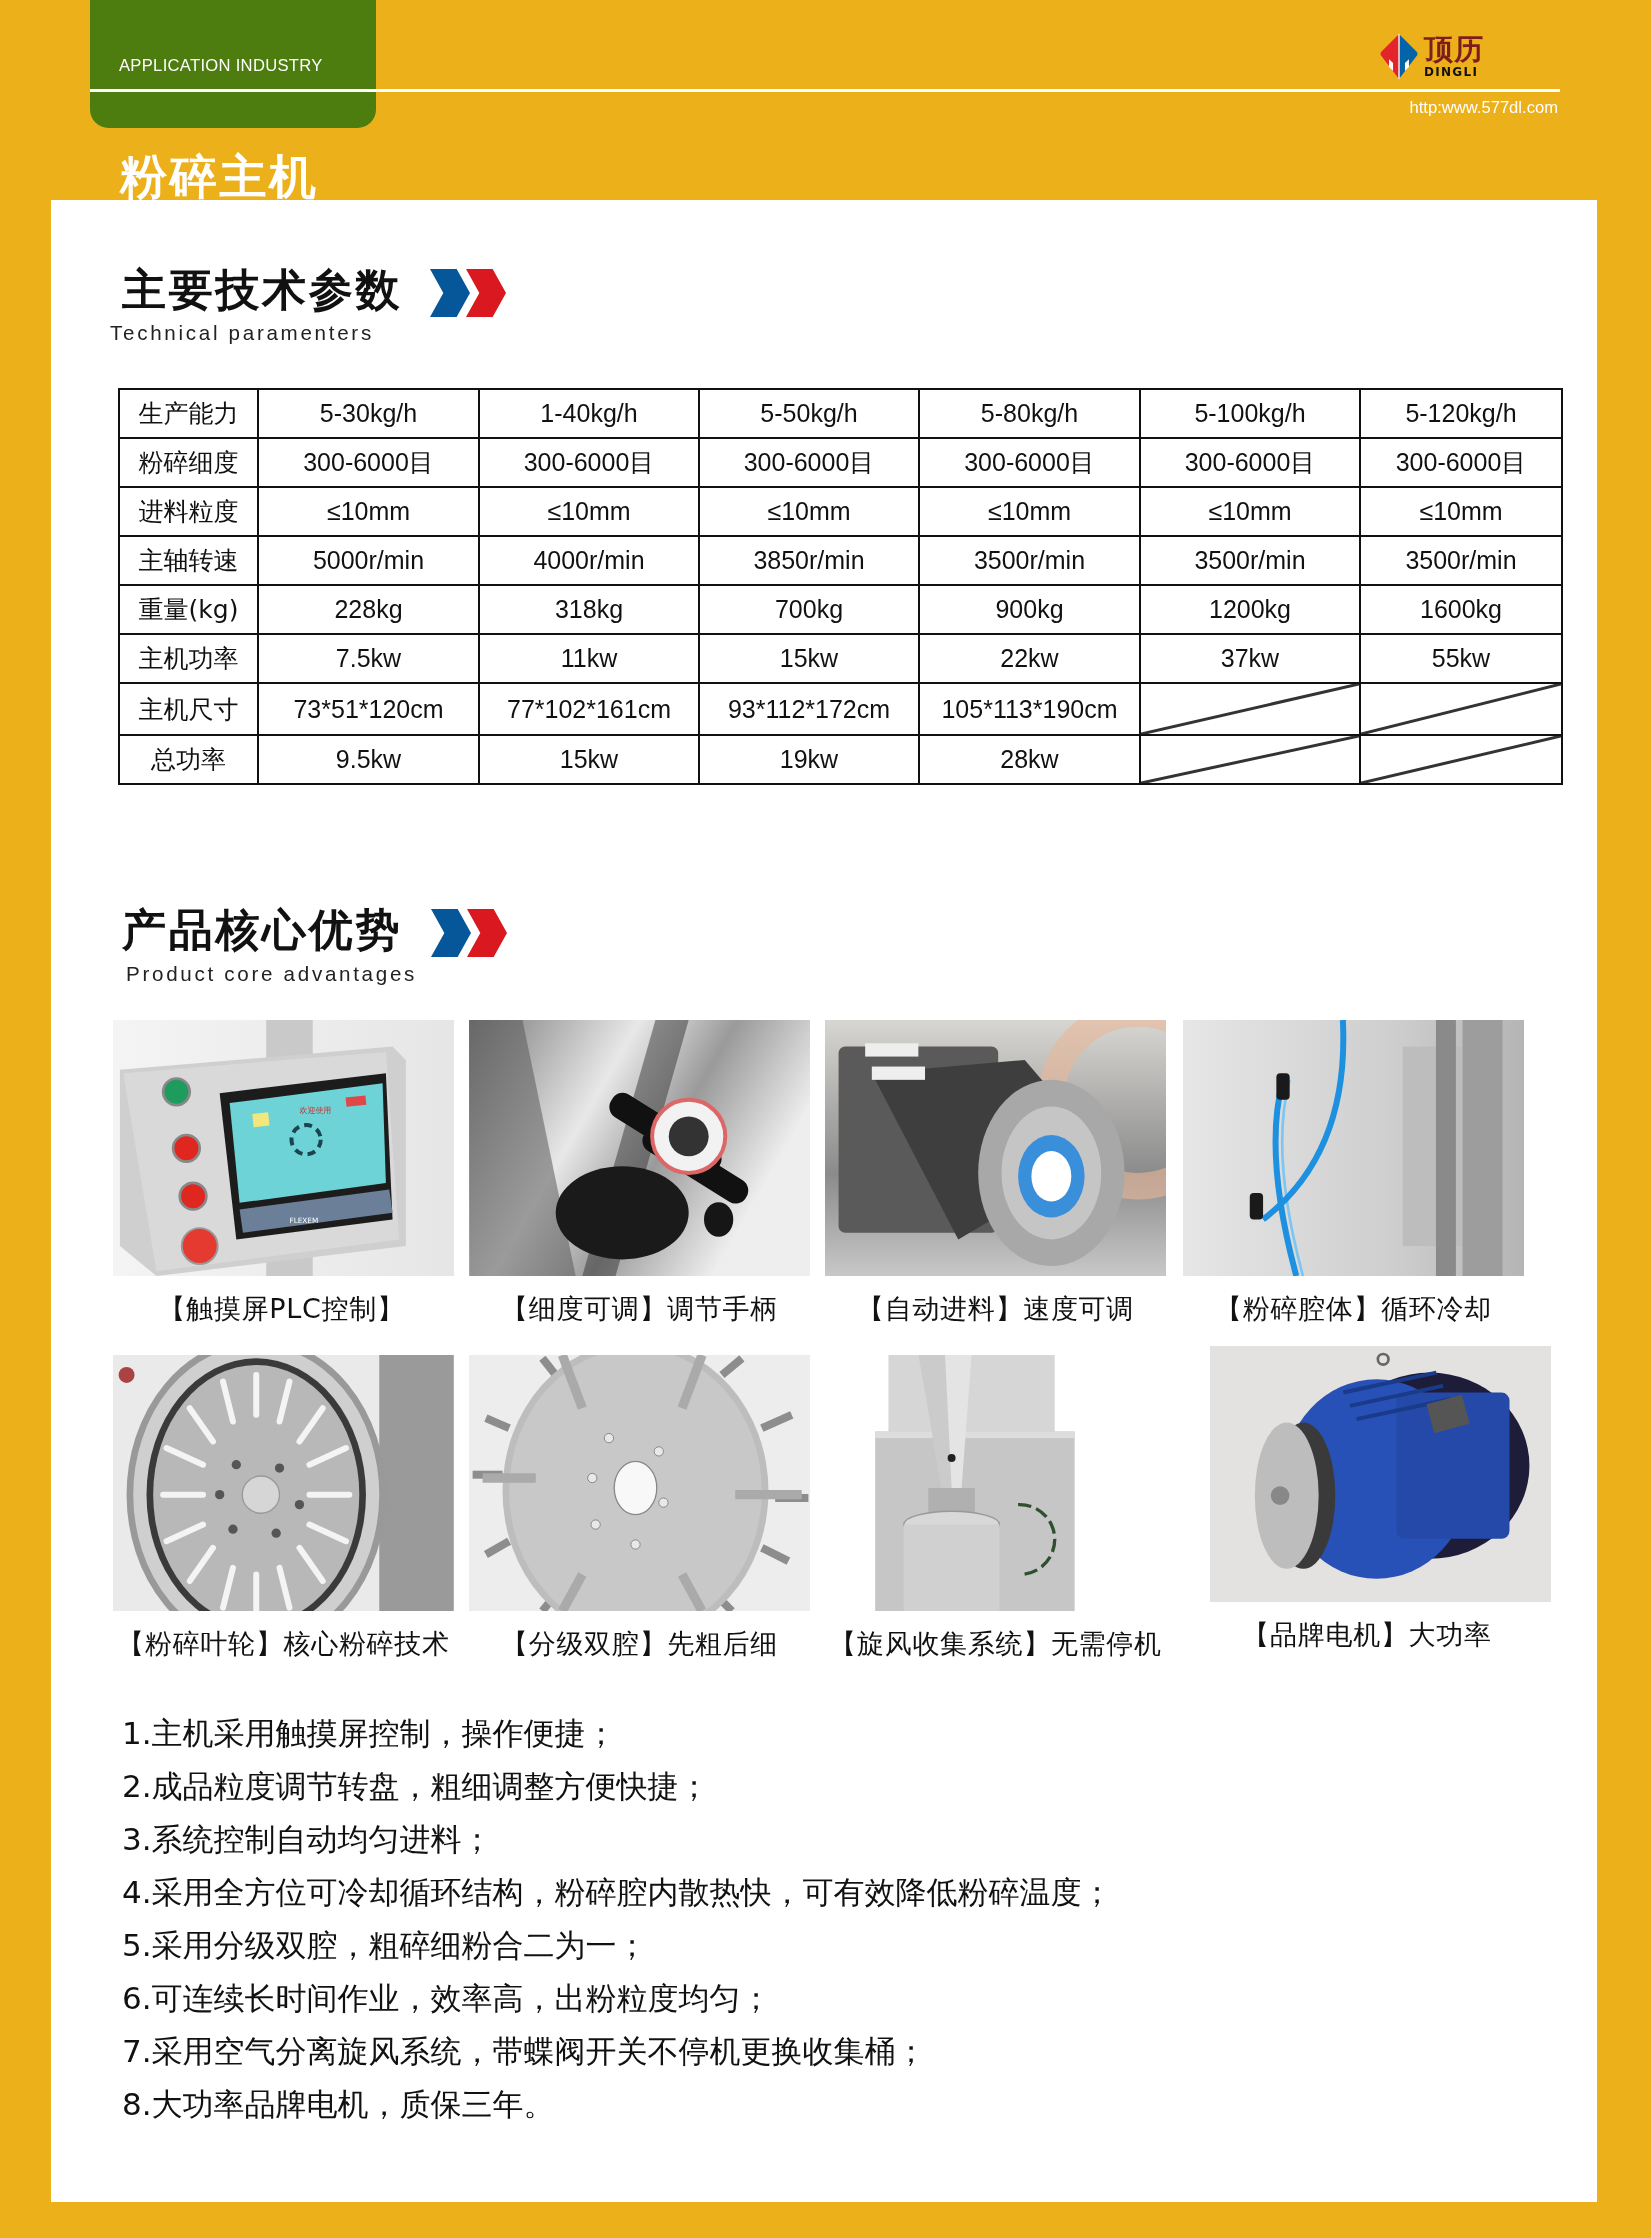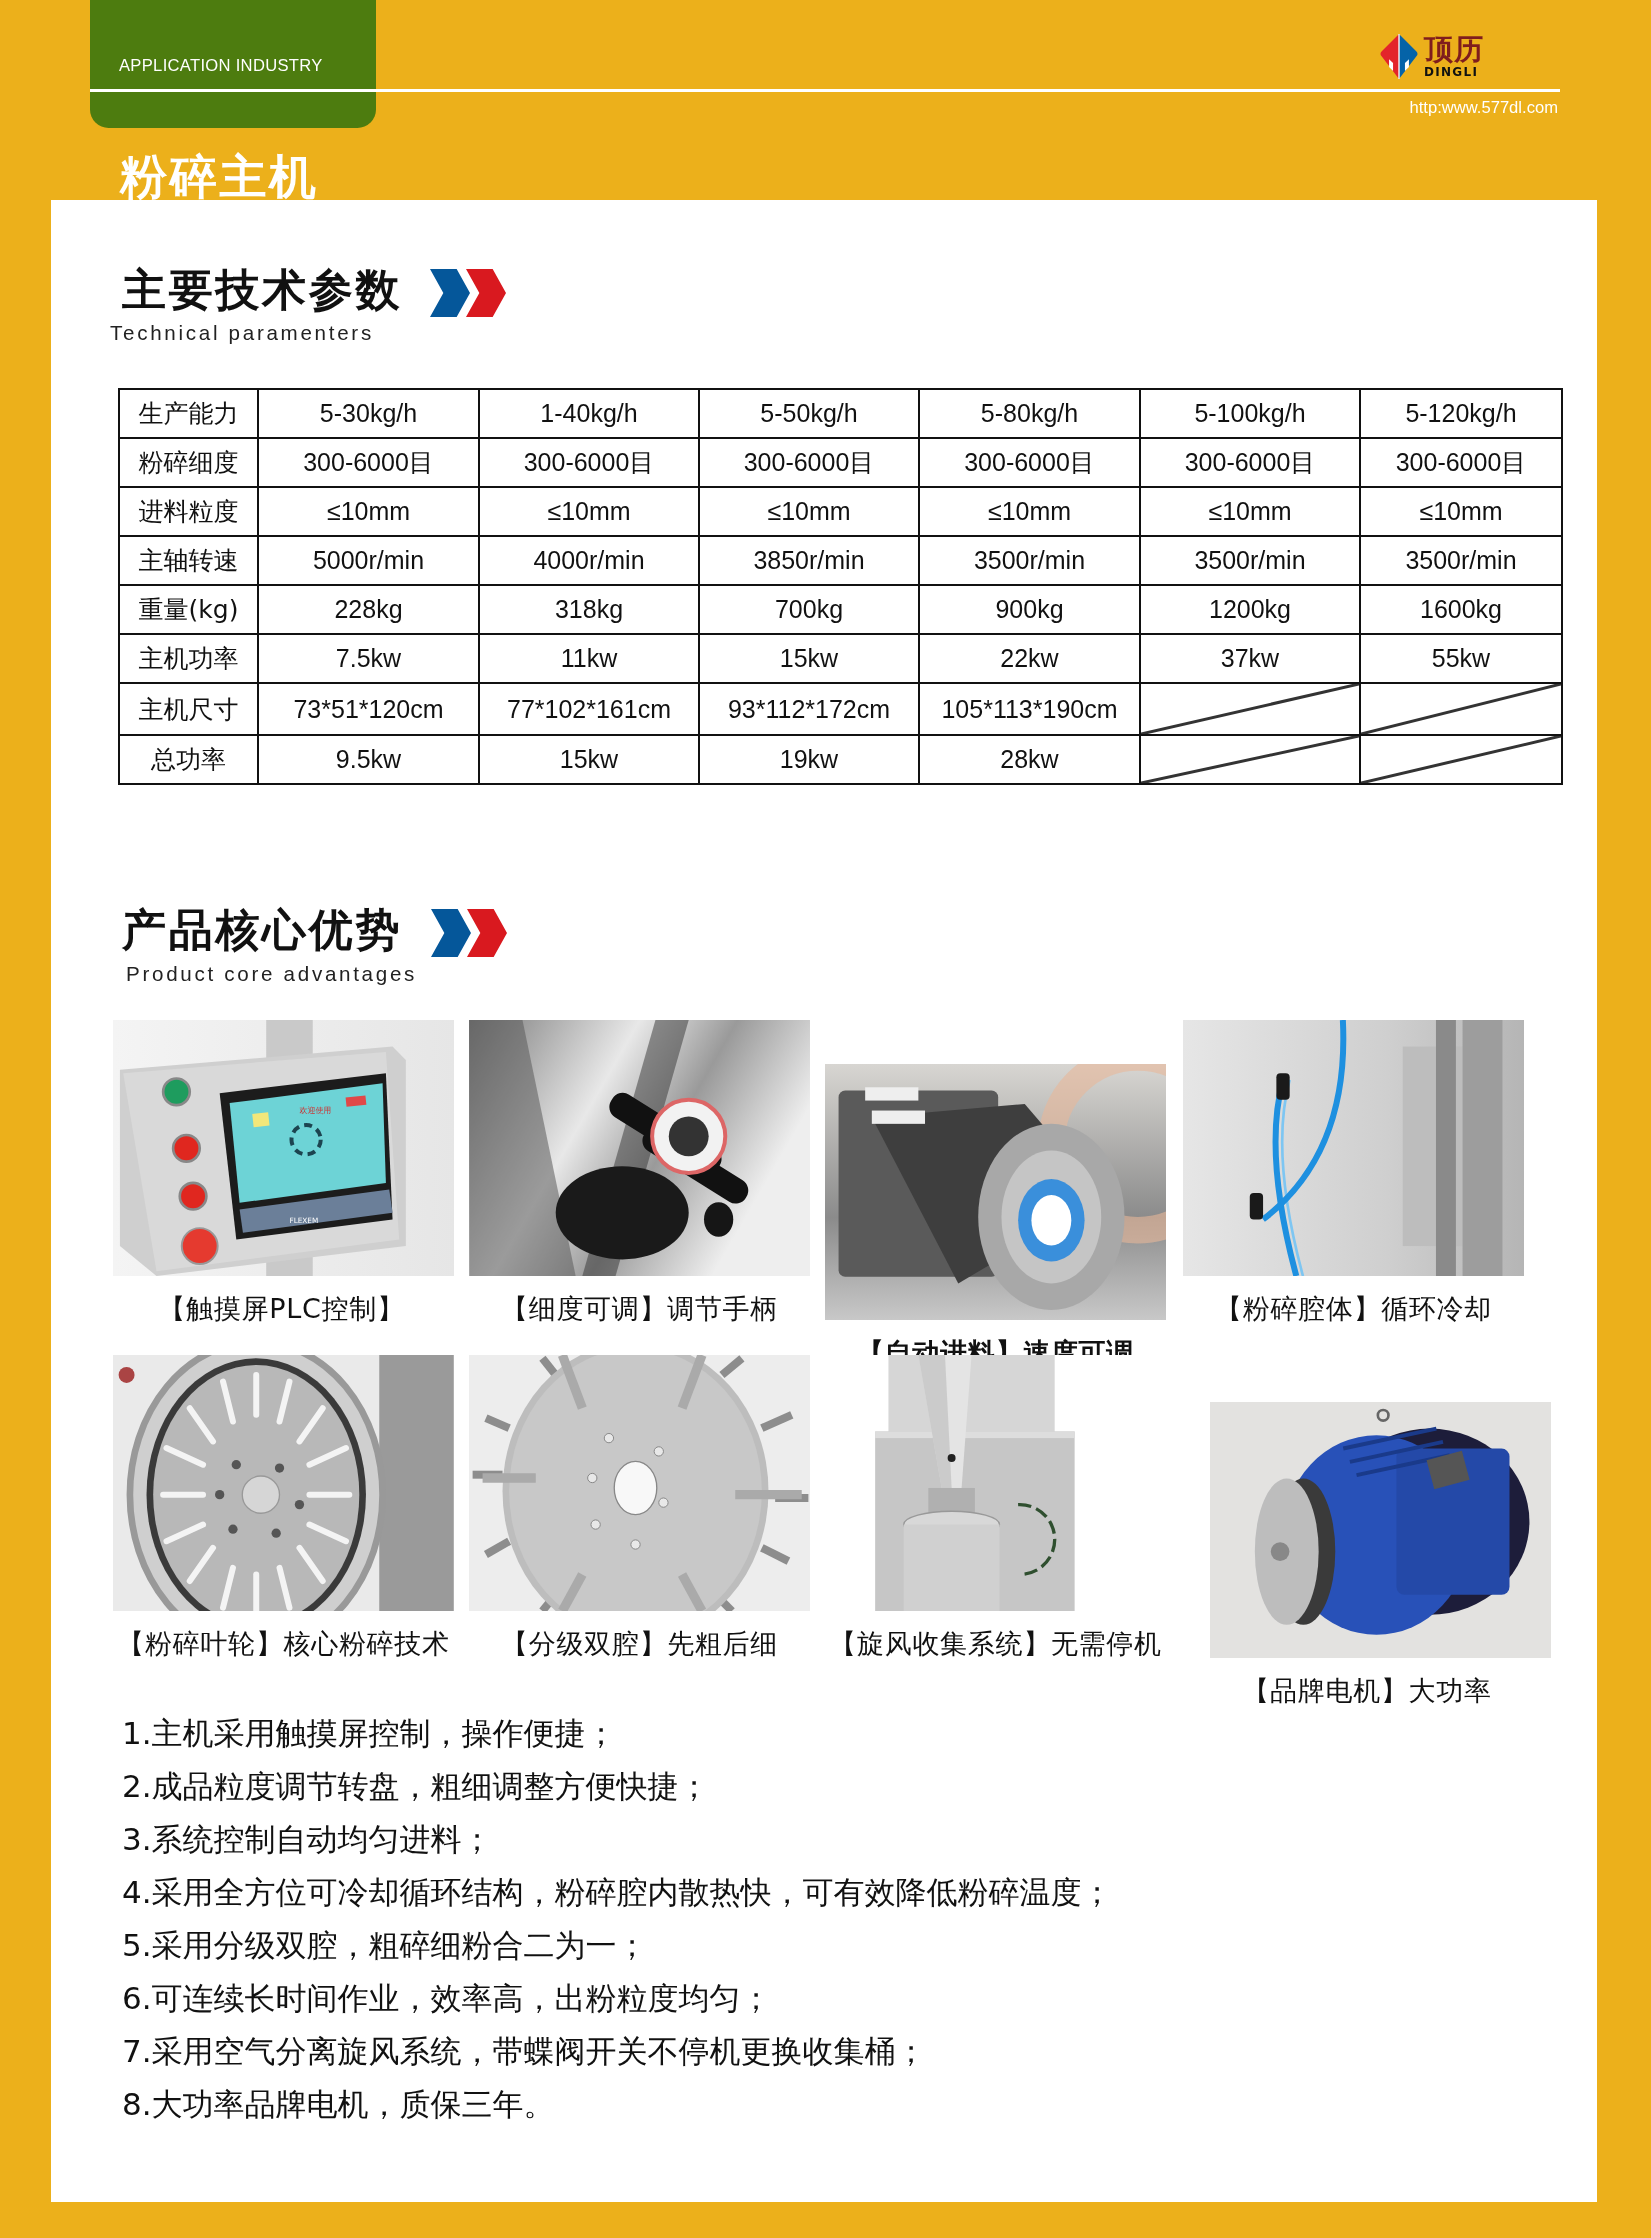--- a/index.html
+++ b/index.html
@@ -208,21 +208,21 @@
       <rect x="200" y="150" width="190" height="40" rx="18" fill="#111" transform="rotate(32 295 170)"></rect>
       <rect x="250" y="200" width="180" height="38" rx="18" fill="#111" transform="rotate(32 340 219)"></rect>
       <circle cx="330" cy="175" r="55" fill="#f2f2f2" stroke="#d66" stroke-width="6"></circle>
       <circle cx="330" cy="175" r="30" fill="#333"></circle>
       <ellipse cx="375" cy="300" rx="22" ry="26" fill="#161616"></ellipse>
     </svg>
   </div>
   <div class="cap">【细度可调】调节手柄</div>
 </div>
 
-<div class="tile" style="left:825px; top:1064px;font-weight:bold;">
+<div class="tile" style="left:825px; top:1020px;">
   <div class="img" style="background:linear-gradient(180deg,#d8d6d2,#8b8b8b 60%,#c8c8c8);">
     <svg width="341" height="256" viewBox="0 0 512 385">
       <circle cx="470" cy="120" r="130" fill="none" stroke="#E7B79A" stroke-width="40" opacity="0.6"></circle>
       <rect x="20" y="40" width="240" height="280" rx="10" fill="#5a5a5a"></rect>
       <polygon points="70,80 300,60 420,200 200,330" fill="#3e3e3e"></polygon>
       <rect x="60" y="35" width="80" height="20" fill="#eee"></rect>
       <rect x="70" y="70" width="80" height="20" fill="#eee"></rect>
       <ellipse cx="340" cy="230" rx="110" ry="140" fill="#a8a8a8"></ellipse>
       <ellipse cx="340" cy="230" rx="75" ry="100" fill="#c5c5c5"></ellipse>
       <ellipse cx="340" cy="235" rx="50" ry="62" fill="#3A8FDB"></ellipse>
@@ -338,21 +338,21 @@
       <rect x="155" y="200" width="70" height="60" fill="#b0b0b0"></rect>
       <ellipse cx="190" cy="255" rx="72" ry="20" fill="#d8d8d8" stroke="#999" stroke-width="2"></ellipse>
       <rect x="118" y="255" width="144" height="130" fill="#d0d0d0"></rect>
       <path d="M290 225 A40 40 0 0 1 295 330" stroke="#2f4f2f" stroke-width="5" fill="none" stroke-dasharray="20 8"></path>
       <circle cx="190" cy="155" r="6" fill="#222"></circle>
     </svg>
   </div>
   <div class="cap">【旋风收集系统】无需停机</div>
 </div>
 
-<div class="tile" style="left:1183px; top:1402px;padding-left:27px;">
+<div class="tile" style="left:1183px; top:1346px;padding-left:27px;">
   <div class="img" style="background:#e3e2e0;">
     <svg width="341" height="256" viewBox="0 0 512 385">
       <circle cx="260" cy="20" r="8" fill="none" stroke="#666" stroke-width="4"></circle>
       <ellipse cx="330" cy="180" rx="150" ry="140" fill="#1d1d3a"></ellipse>
       <ellipse cx="250" cy="200" rx="140" ry="150" fill="#2851B8"></ellipse>
       <rect x="280" y="70" width="170" height="220" rx="12" fill="#2449A8"></rect>
       <g stroke="#1a3a8a" stroke-width="6">
           <line x1="200" y1="70" x2="340" y2="40"></line>
           <line x1="210" y1="90" x2="350" y2="60"></line>
           <line x1="220" y1="110" x2="360" y2="80"></line>

